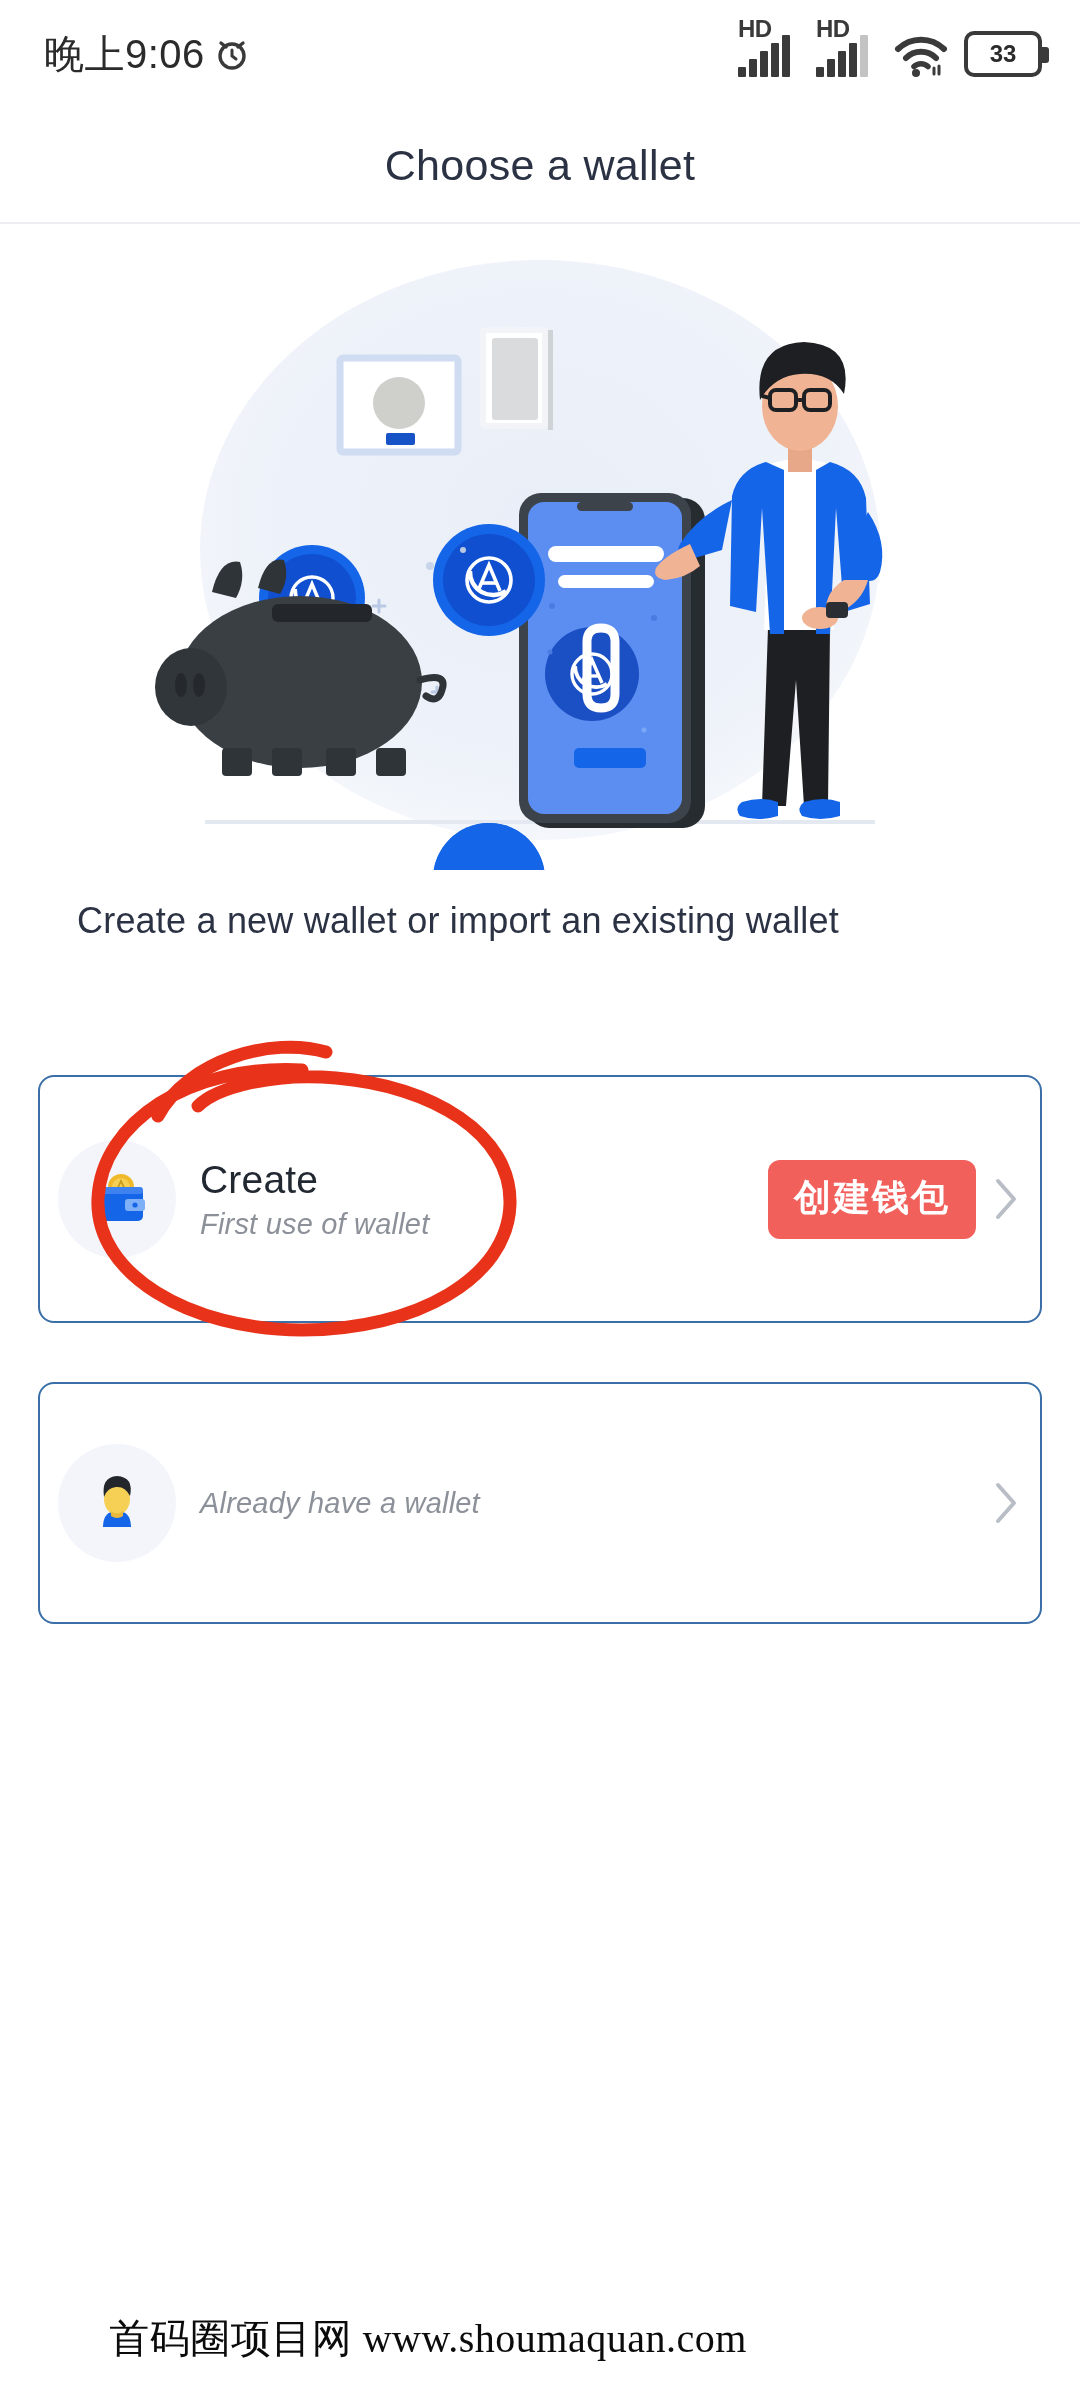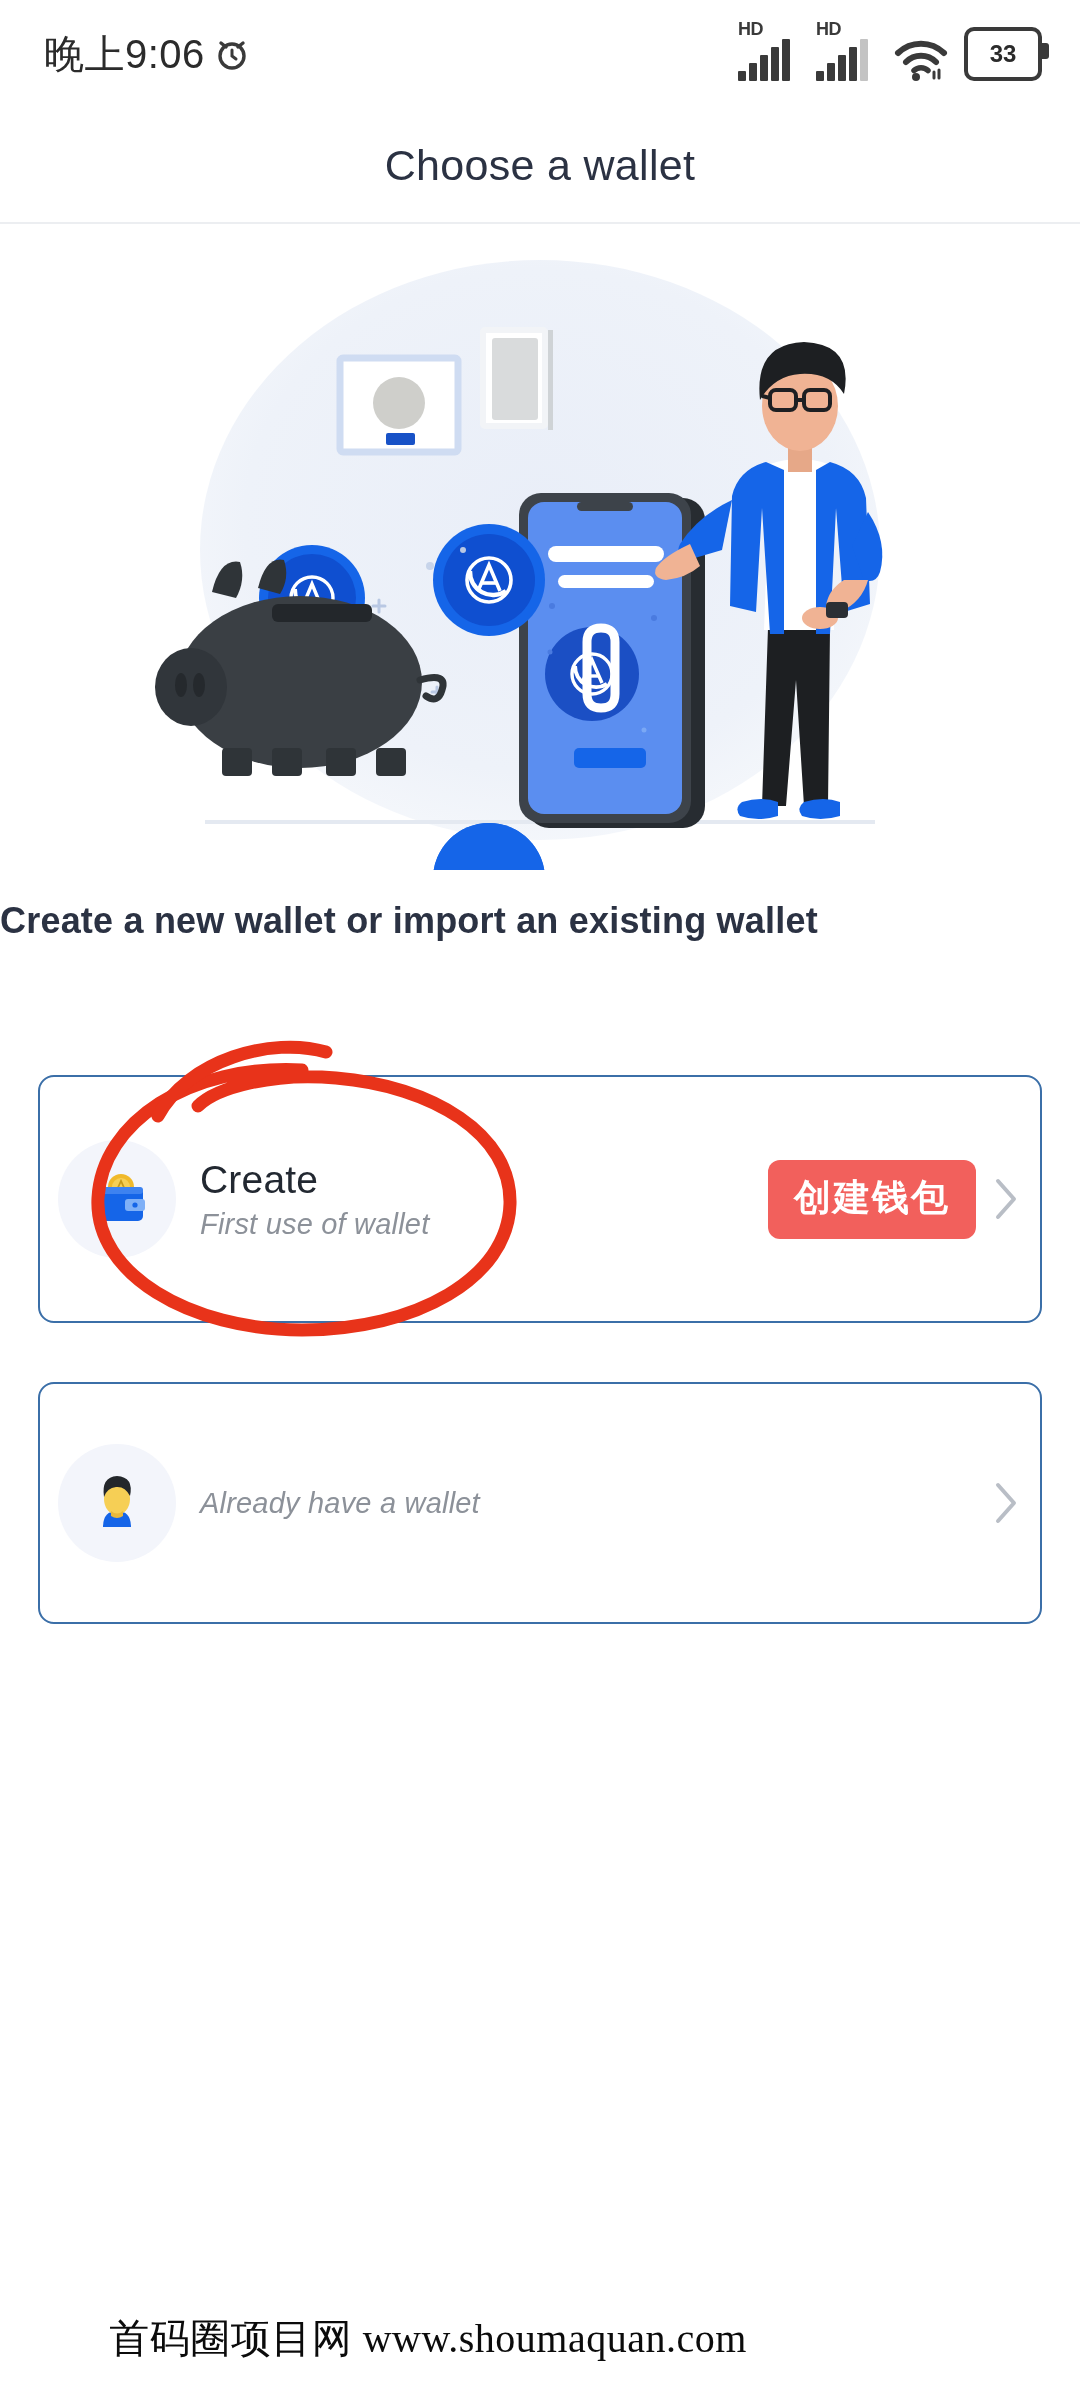--- a/index.html
+++ b/index.html
@@ -18,35 +18,35 @@
     padding:0 38px 0 44px;
   }
   .sb-left{ display:flex; align-items:center; gap:8px; }
   .sb-time{ font-size:40px; color:#2b2b2b; font-weight:500; letter-spacing:.5px; }
   .sb-right{ display:flex; align-items:flex-end; gap:16px; }
 
   .alarm-ico{ width:38px; height:38px; position:relative; display:block; }
 
   .sig{ position:relative; width:62px; height:46px; display:flex; align-items:flex-end; gap:3px; }
   .sig .hd{
-    position:absolute; top:-16px; left:0; font-size:18px; font-weight:700;
+    position:absolute; top:-16px; left:0; font-size:24px; font-weight:700;
     color:#3a3a3a; letter-spacing:-.5px;
   }
   .sig i{ display:block; width:8px; background:#3a3a3a; border-radius:1px; }
   .sig i:nth-child(2){ height:10px; }
   .sig i:nth-child(3){ height:18px; }
   .sig i:nth-child(4){ height:26px; }
   .sig i:nth-child(5){ height:34px; }
   .sig i:nth-child(6){ height:42px; }
   .sig.dim i:nth-child(6){ background:#c3c3c3; }
 
   .wifi{ width:54px; height:44px; position:relative; }
 
   .batt{
-    width:78px; height:54px; border:4px solid #3a3a3a; border-radius:10px;
+    width:78px; height:46px; border:4px solid #3a3a3a; border-radius:10px;
     display:flex; align-items:center; justify-content:center; position:relative;
   }
   .batt::after{
     content:""; position:absolute; right:-11px; top:12px;
     width:7px; height:16px; background:#3a3a3a; border-radius:0 3px 3px 0;
   }
   .batt span{ font-size:24px; font-weight:700; color:#2b2b2b; line-height:1; }
 
   
   .appbar{
@@ -61,21 +61,21 @@
 
   
   .hero{
     position:absolute; top:250px; left:0; width:1080px; height:620px;
   }
   .hero svg{ display:block; width:1080px; height:620px; }
 
   
   .subtitle{
     position:absolute; top:900px; left:0; width:916px;
-    text-align:left; font-size:36px; font-weight:700; color:#2b3243;
+    text-align:center; font-size:36px; font-weight:400; color:#2b3243;
     letter-spacing:.2px;
   }
 
   
   .card{
     position:absolute; left:38px; width:1004px;
     border:2px solid #3b6fa8; border-radius:16px; background:#fff;
     display:flex; align-items:center; padding:0 18px;
   }
   .card-create { top:1075px; height:248px; }

